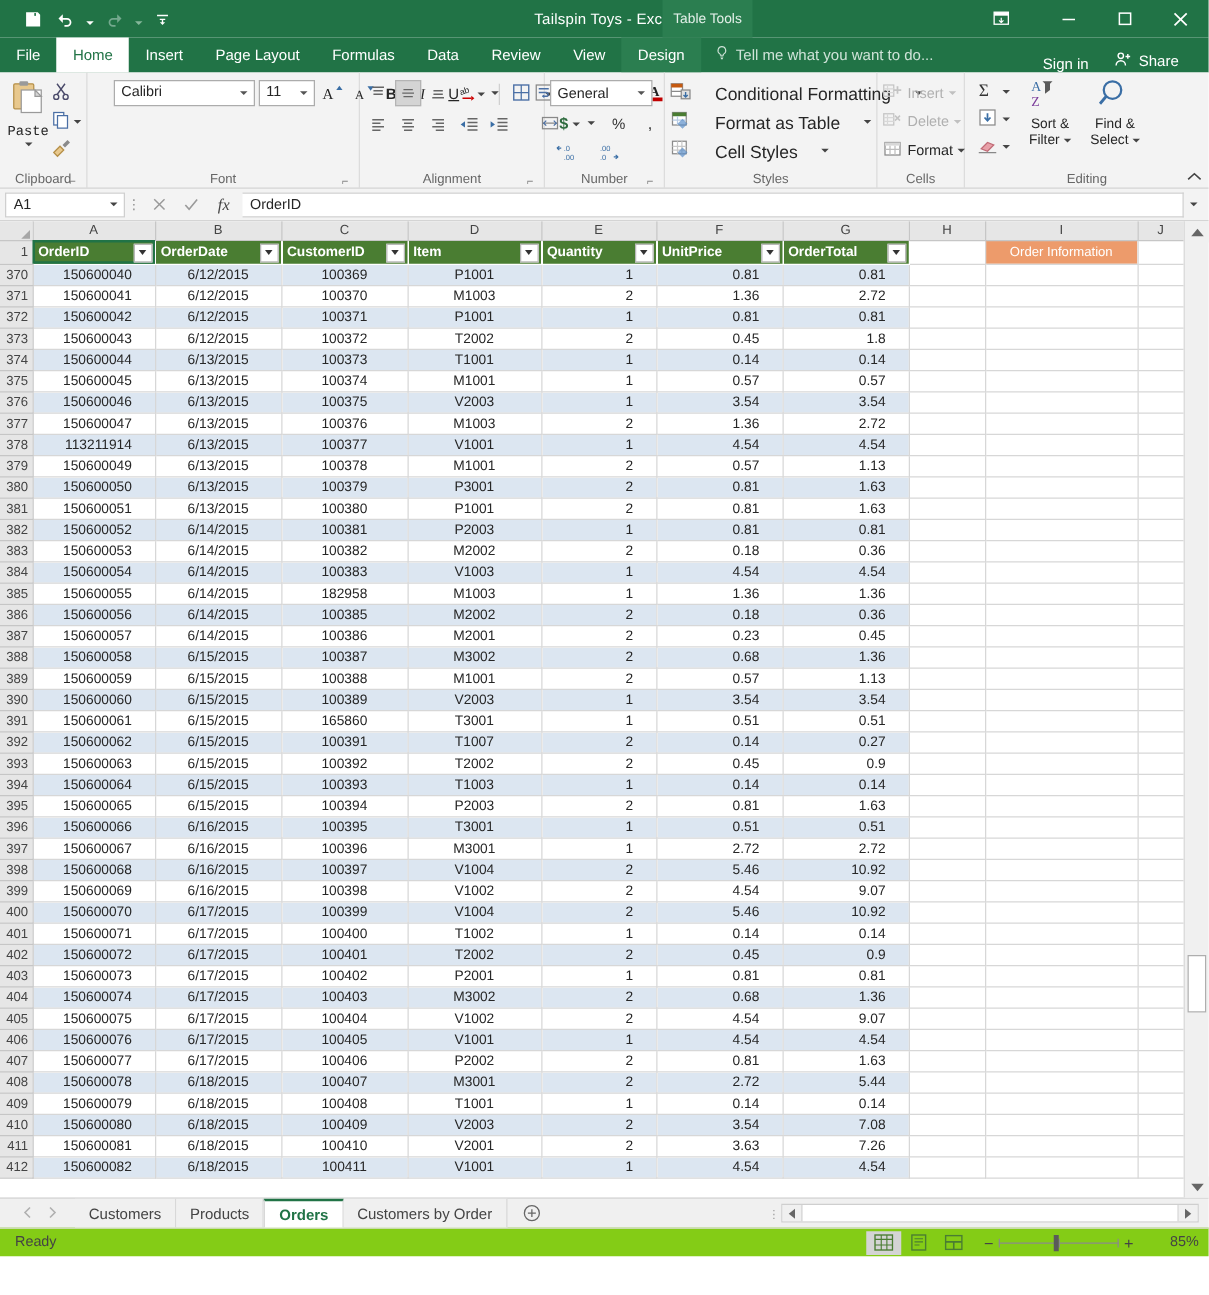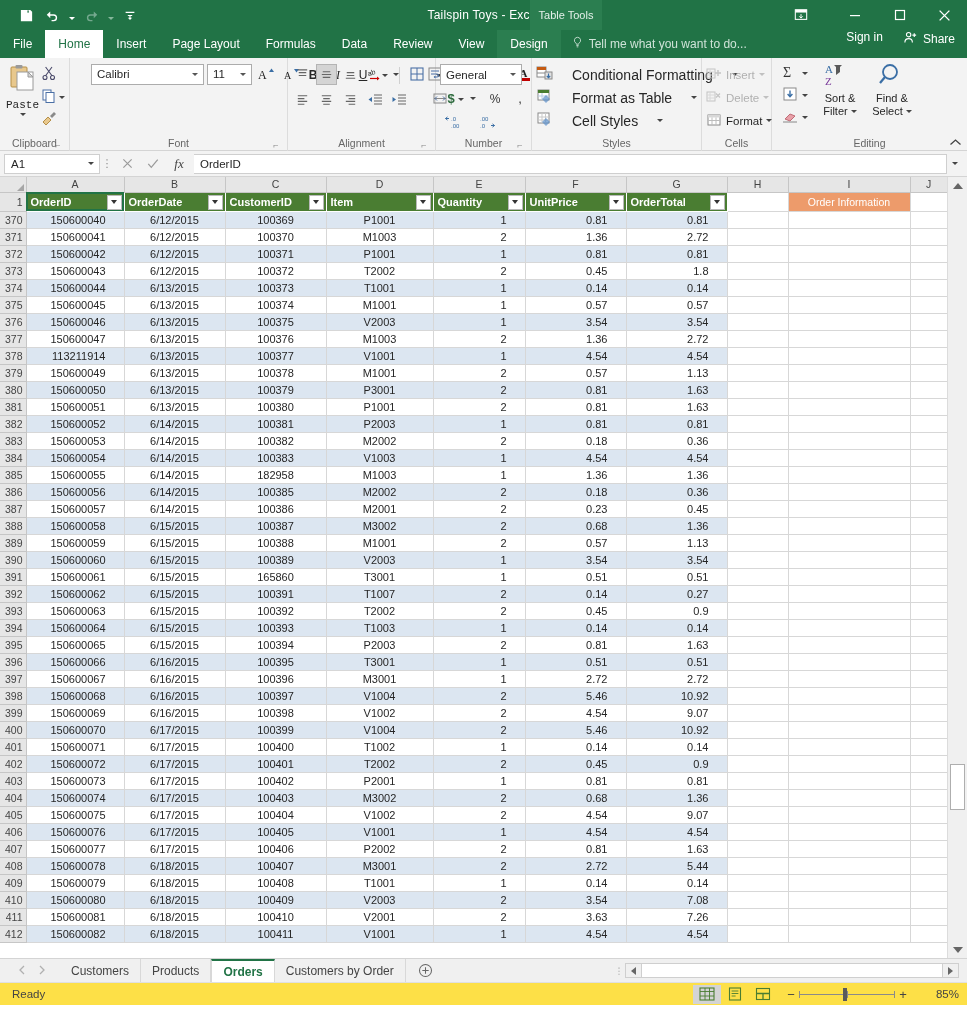--- a/index.html
+++ b/index.html
@@ -52,21 +52,21 @@
   .rtab {
     padding:0 13px; display:flex; align-items:center; font-size:12px;
     color:#fff; white-space:nowrap;
   }
   .rtab.active { background:#fff; color:#217346; font-weight:normal; }
   .rtab.design { background:#2b7e50; }
   .tellme {
     display:flex; align-items:center; gap:5px; padding:0 10px;
     color:#cfe3d8; font-size:12px; font-style:normal;
   }
-  .tab-right { position:absolute; right:0; top:0; height:28px; display:flex; align-items:flex-start; }
+  .tab-right { position:absolute; right:12px; top:0; height:28px; display:flex; align-items:flex-end; }
   .signin { color:#fff; font-size:12px; padding:0 12px; }
   .share { color:#fff; font-size:12px; padding:0 12px 0 8px; display:flex;align-items:center;gap:5px;}
 
   
   .ribbon {
     height:93px; background:#f3f3f3; border-bottom:1px solid #d4d4d4;
     display:flex; position:relative;
   }
   .group {
     position:relative; height:93px; display:flex; flex-direction:column;
@@ -231,21 +231,21 @@
     width:334px; height:15px; background:#f0f0f0; border:1px solid #cfcfcf;
     display:flex; align-items:stretch; margin-right:8px;
   }
   .hs-arrow { width:15px; display:flex;align-items:center;justify-content:center;background:#f0f0f0;}
   .hs-thumb { flex:1; background:#fff; border-left:1px solid #cfcfcf; border-right:1px solid #cfcfcf;}
   .arrow-l { width:0;height:0;border-top:4px solid transparent;border-bottom:4px solid transparent;border-right:5px solid #666;}
   .arrow-r { width:0;height:0;border-top:4px solid transparent;border-bottom:4px solid transparent;border-left:5px solid #666;}
 
   
   .statusbar {
-    height:23px; background:#fde047; display:flex; align-items:center;
+    height:23px; background:#84cc16; display:flex; align-items:center;
     border-top:1px solid #e0e0e0; padding:0 8px 0 12px; font-size:11.5px; color:#444;
   }
   .status-right { margin-left:auto; display:flex; align-items:center; gap:0; }
   .view-btn { width:28px; height:19px; display:flex;align-items:center;justify-content:center; }
   .view-btn.sel { background:#d4d4d4; }
   .zoom-slider { display:flex; align-items:center; gap:0; margin:0 6px; }
   .zs-line { width:96px; height:1px; background:#8a8a8a; position:relative; }
   .zs-tick { position:absolute; top:-3px; width:1px; height:7px; background:#8a8a8a; }
   .zs-handle { position:absolute; top:-6px; left:44px; width:4px; height:13px; background:#5a5a5a; }
   .zs-sign { width:16px; text-align:center; color:#444; font-size:13px; }

